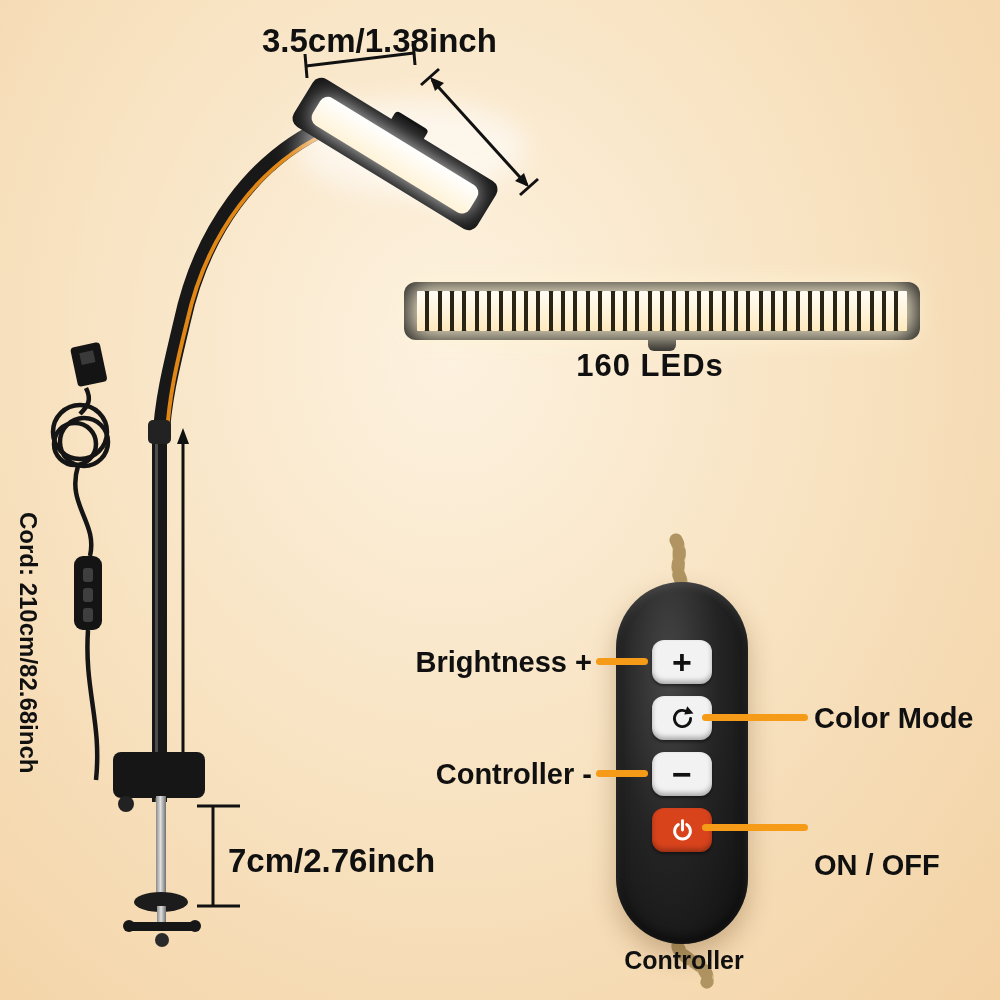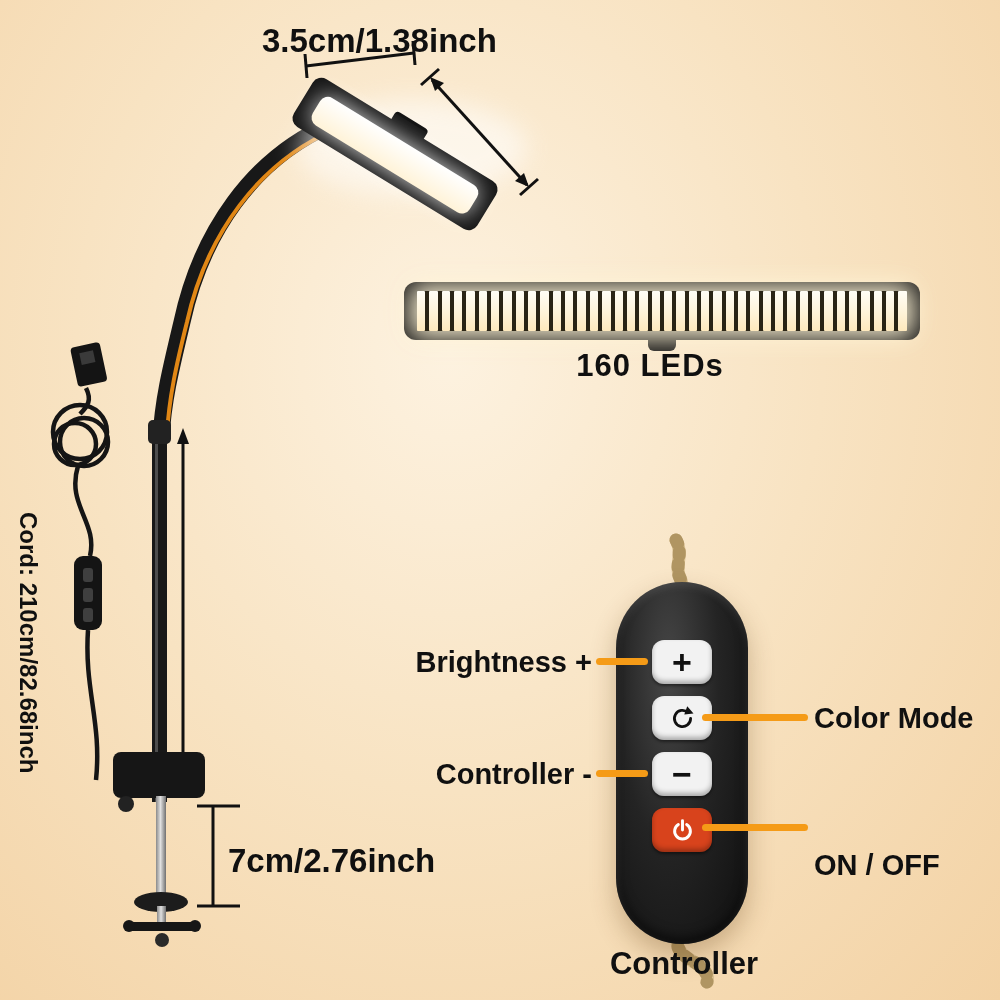--- a/index.html
+++ b/index.html
@@ -23,21 +23,21 @@
   }
   .dim-label{font-size:33px;}
   .cord-label{
     left:14px;top:512px;font-size:24px;
     writing-mode:vertical-rl;height:280px;
   }
   .leds-label{
     left:392px;top:348px;width:516px;text-align:center;font-size:31px;letter-spacing:1px;
   }
   .controller-label{
-    left:598px;top:946px;width:172px;text-align:center;font-size:31px;
+    left:598px;top:946px;width:172px;text-align:center;font-size:25px;
   }
   .btn-label{font-size:29px;}
   
   .led-bar{
     position:absolute;left:404px;top:282px;width:516px;height:58px;z-index:4;
     background:#151515;border-radius:12px;padding:9px 13px;
   }
   .led-stripes{
     display:flex;gap:4px;height:100%;border-radius:4px;
     box-shadow:0 0 26px 8px rgba(255,244,214,0.95);

